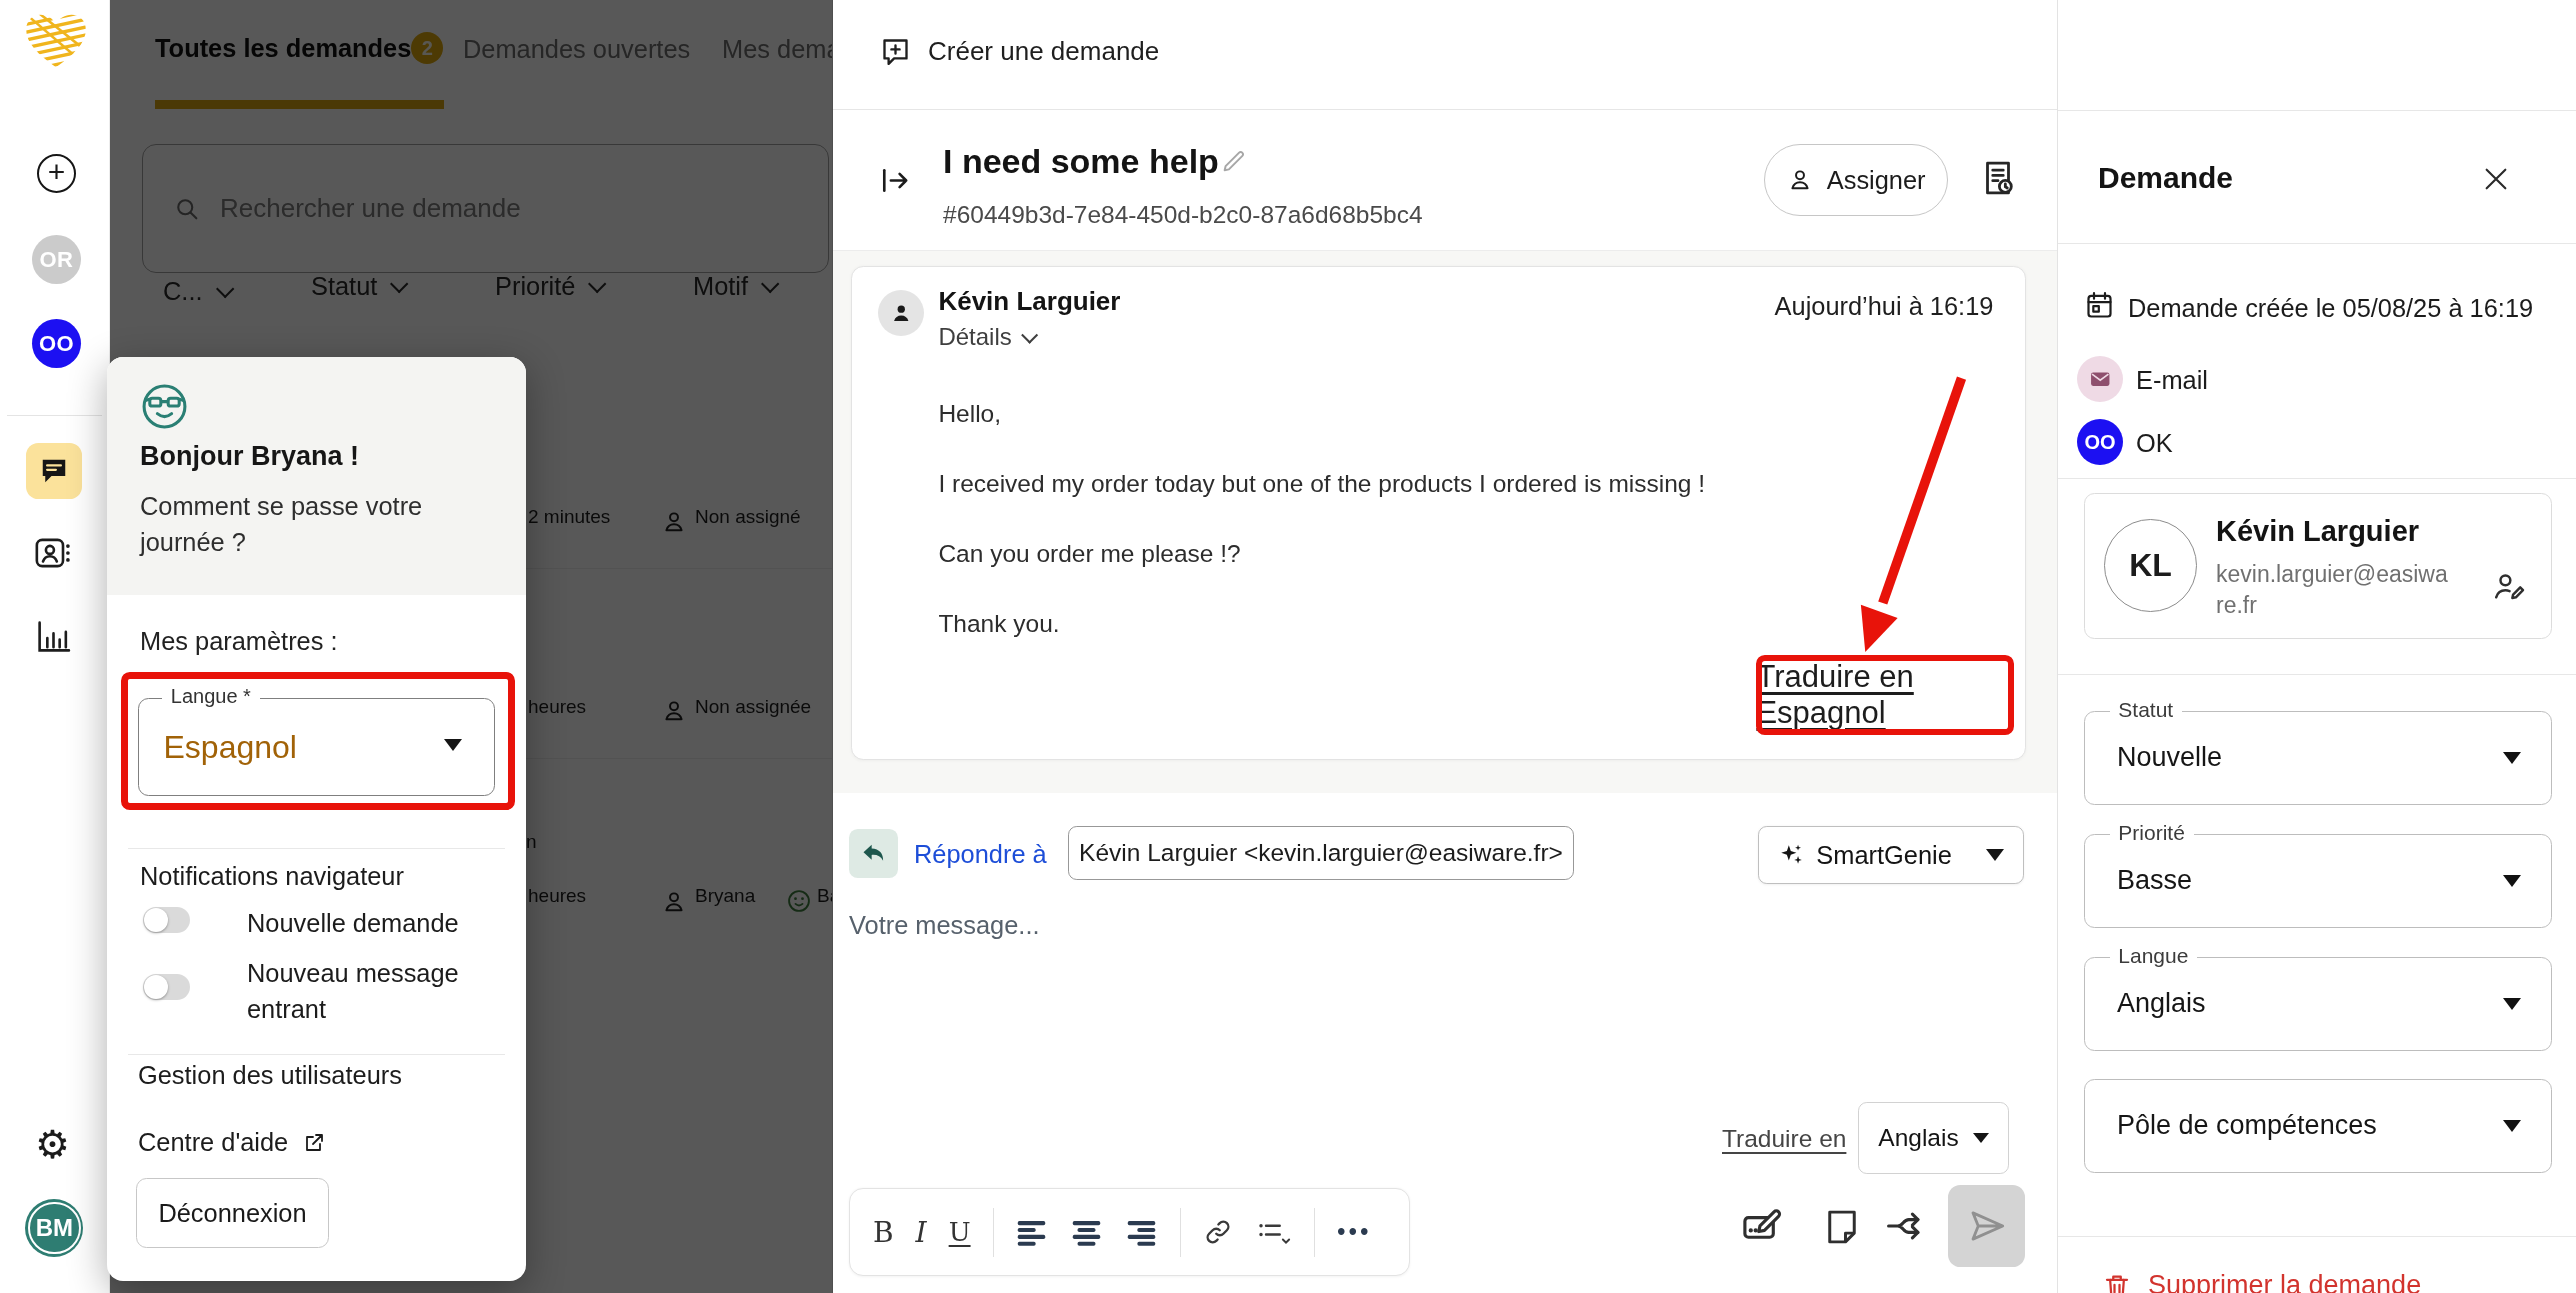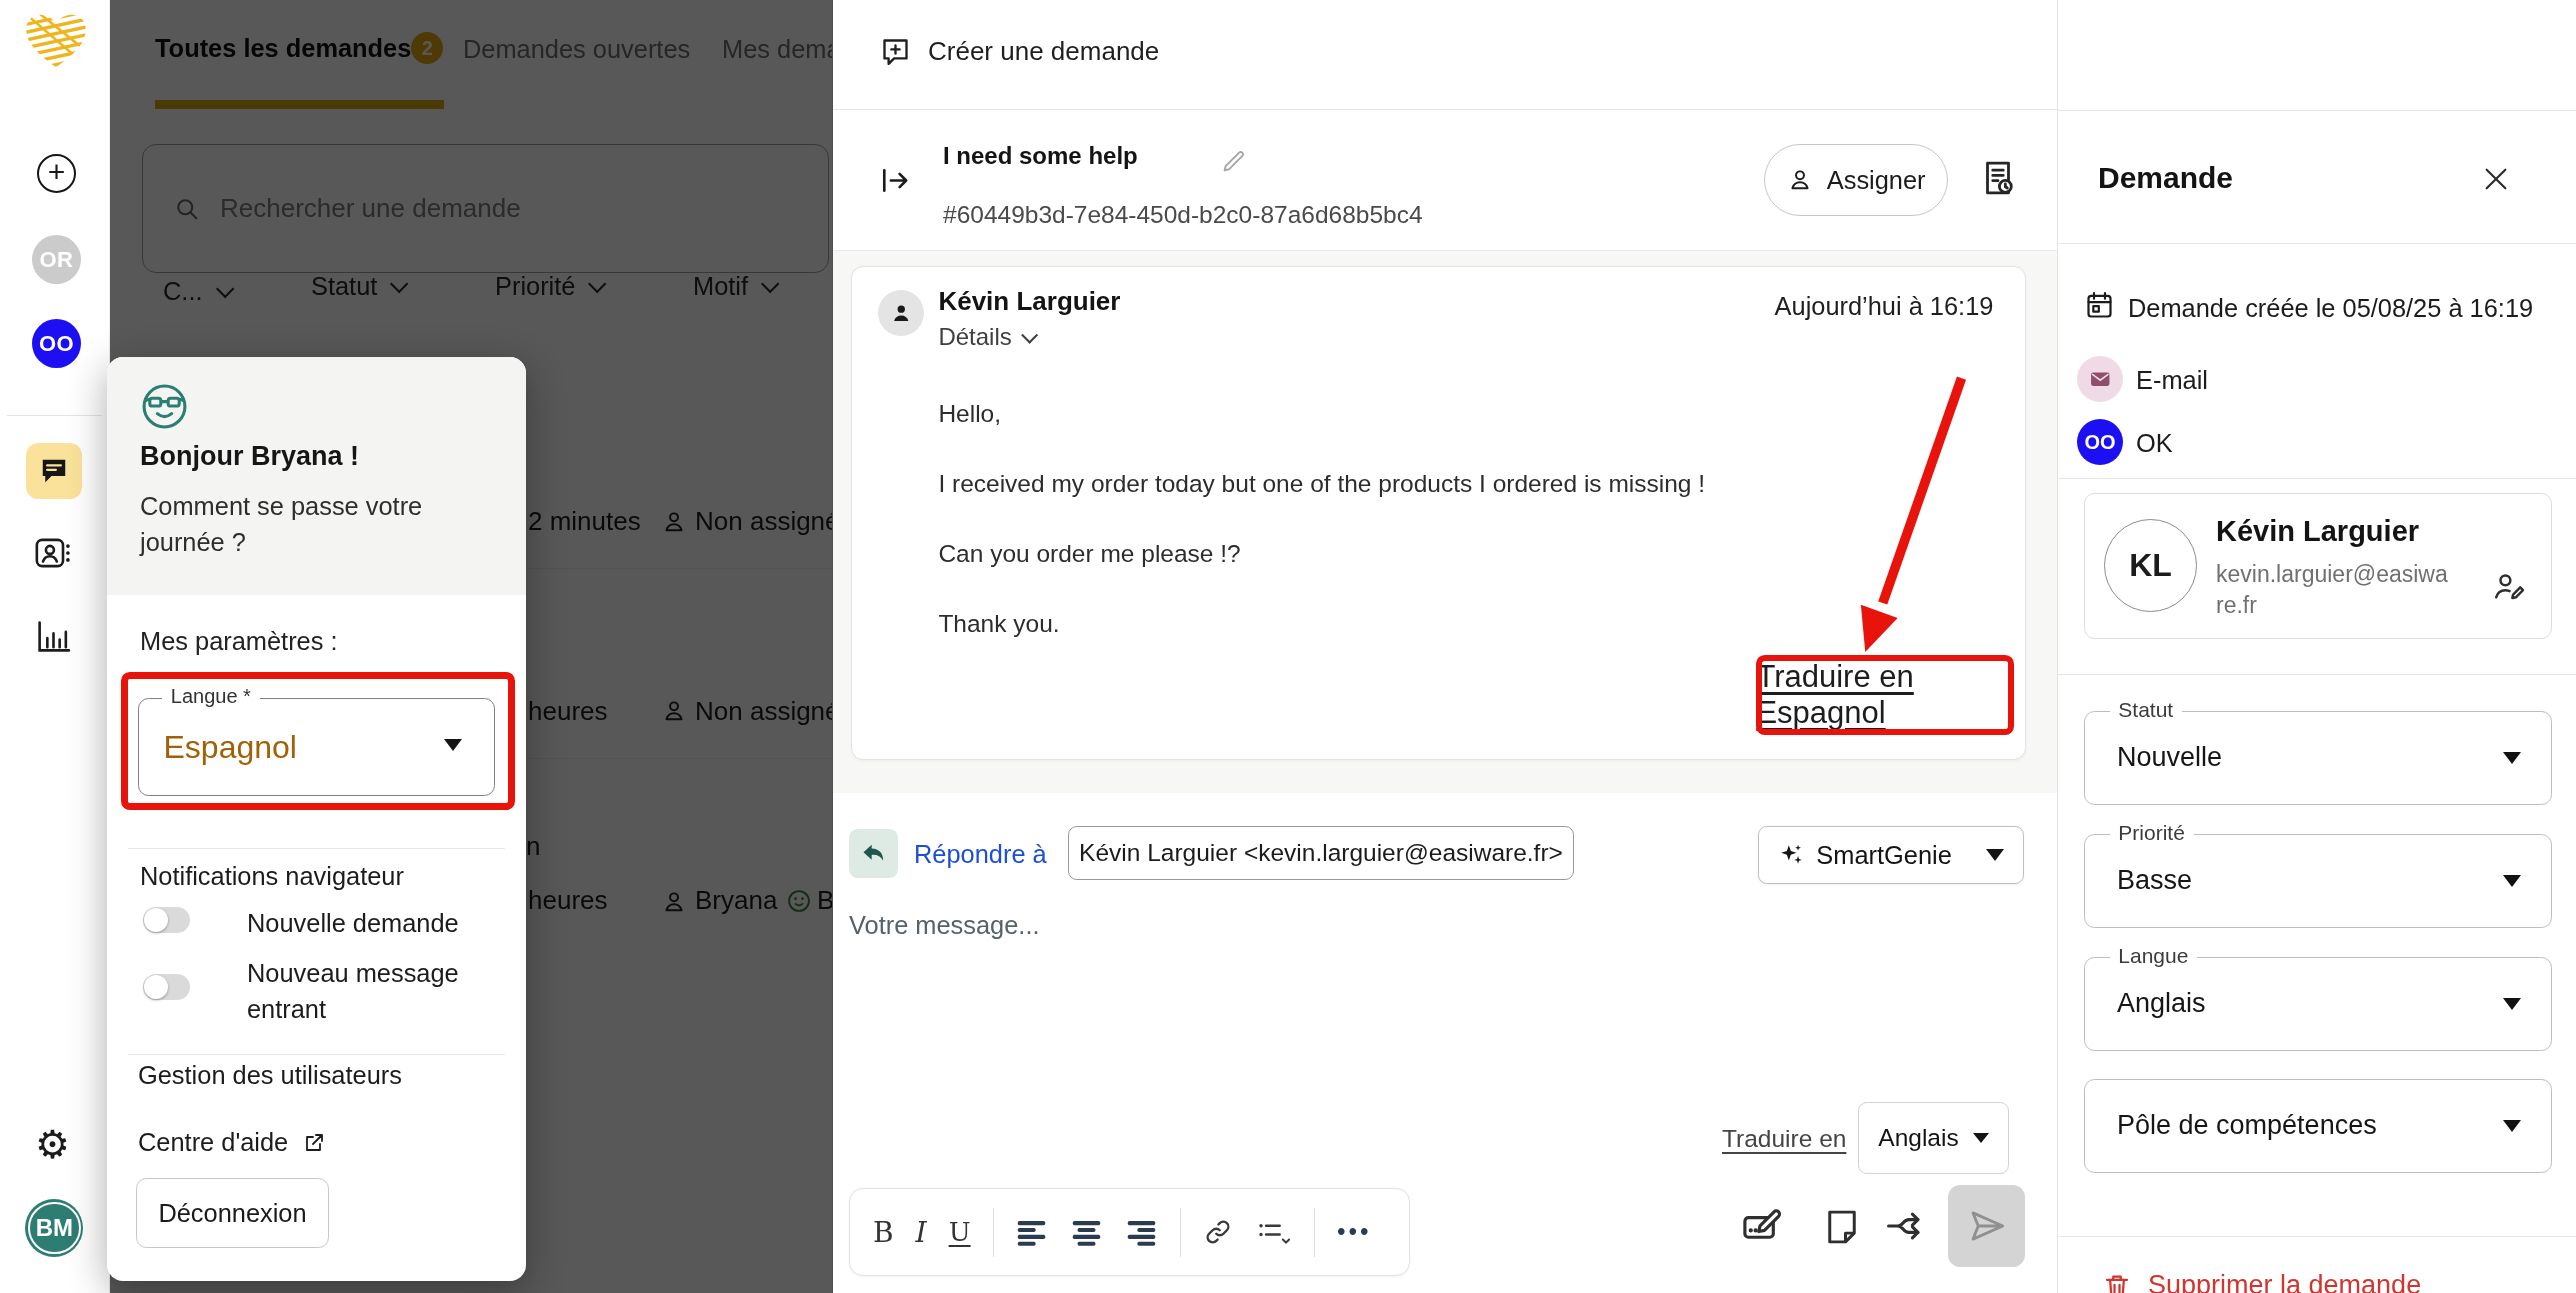--- a/index.html
+++ b/index.html
@@ -28,21 +28,21 @@
   .tab{font-size:25.4px;color:#6e6e6e;white-space:nowrap;}
   .tab.active{color:#121212;font-weight:bold;display:flex;align-items:center;gap:0;}
   .tab-badge{width:32px;height:32px;border-radius:50%;background:#DFA90E;color:#FFFCEE;font-size:20px;font-weight:bold;
     display:flex;align-items:center;justify-content:center;}
   .tab-underline{left:46px;top:100px;width:289px;height:8.8px;background:#D9A513;}
   .search{left:33px;top:144px;width:687px;height:129px;border:1.8px solid #a3a3a3;border-radius:14px;box-sizing:border-box;
     display:flex;align-items:center;padding-left:30px;gap:19px;color:#7c7c7c;font-size:26px;}
   .filter{display:flex;align-items:center;gap:13px;font-size:25.4px;color:#2a2a2a;}
   .chev{width:11.4px;height:11.4px;border-right:2.2px solid #2a2a2a;border-bottom:2.2px solid #2a2a2a;
     transform:rotate(45deg) translateY(-3.5px);}
-  .frag{font-size:26px;color:#1f1f1f;white-space:nowrap;}
+  .frag{font-size:19px;color:#1f1f1f;white-space:nowrap;}
   .rowdiv{left:0;width:724px;height:0.9px;background:#ececec;}
   .dim{position:absolute;inset:0;background:rgba(0,0,0,.655);z-index:5;}
 
   
   .pop{position:absolute;left:107px;top:357px;width:419px;height:924px;background:#fff;border-radius:16px;z-index:30;
     box-shadow:0 10.5px 39px rgba(0,0,0,.32);overflow:hidden;}
   .pop-head{position:absolute;left:0;top:0;width:100%;height:238px;background:#F4F4F2;}
   .pop-greet{left:33px;top:84px;font-size:27px;font-weight:bold;color:#161616;}
   .pop-q{left:33px;top:131px;font-size:25.4px;line-height:36px;width:289px;color:#2e2e2e;}
   .pop-label{left:33px;top:270px;font-size:25.4px;color:#222;}
@@ -57,21 +57,21 @@
     box-shadow:0 0.9px 2.6px rgba(0,0,0,.35);}
   .pop-item{font-size:25.4px;color:#1c1c1c;}
   .logout{left:29px;top:821px;width:191px;height:68px;border:1.8px solid #c7c7c7;border-radius:10.5px;background:#fff;
     display:flex;align-items:center;justify-content:center;font-size:25.4px;color:#1a1a1a;}
 
   
   .detail{position:absolute;left:832px;top:0;width:1225px;height:1293px;background:#fff;border-left:0.9px solid #e5e5e5;box-sizing:border-box;}
   .d-head{left:0;top:0;width:1225px;height:110px;border-bottom:0.9px solid #e6e6e6;box-sizing:border-box;}
   .create{left:46px;top:35px;display:flex;align-items:center;gap:16px;font-size:26px;color:#1f1f1f;}
   .t-head{left:0;top:110px;width:1225px;height:141px;border-bottom:0.9px solid #ececec;box-sizing:border-box;background:#fff;}
-  .t-title{left:110px;top:32px;font-size:24px;font-weight:bold;color:#141414;}
+  .t-title{left:110px;top:32px;font-size:34px;font-weight:bold;color:#141414;}
   .t-id{left:110px;top:91px;font-size:24.5px;color:#4a4a4a;}
   .assign{left:931px;top:34px;width:184px;height:72px;border:1.8px solid #c6c6c6;border-radius:39px;box-sizing:border-box;
     display:flex;align-items:center;justify-content:center;gap:12.3px;font-size:25.4px;color:#1c1c1c;background:#fff;}
   .conv{left:0;top:251px;width:1225px;height:542px;background:#F7F7F5;}
   .card{left:18.4px;top:15px;width:1173px;height:492px;background:#fff;border:0.9px solid #e3e3e3;border-radius:12.3px;
     box-shadow:0 0.9px 3.5px rgba(0,0,0,.04);}
   .msg-av{left:26px;top:23px;width:46px;height:46px;border-radius:50%;background:#e4e4e4;display:flex;align-items:center;justify-content:center;}
   .msg-name{left:86px;top:19px;font-size:26px;font-weight:bold;color:#141414;}
   .msg-det{left:86px;top:56px;display:flex;align-items:center;gap:10.5px;font-size:24px;color:#3f3f3f;}
   .chev-sm{width:9.6px;height:9.6px;border-right:2.2px solid #3f3f3f;border-bottom:2.2px solid #3f3f3f;transform:rotate(45deg) translateY(-2.6px);}

